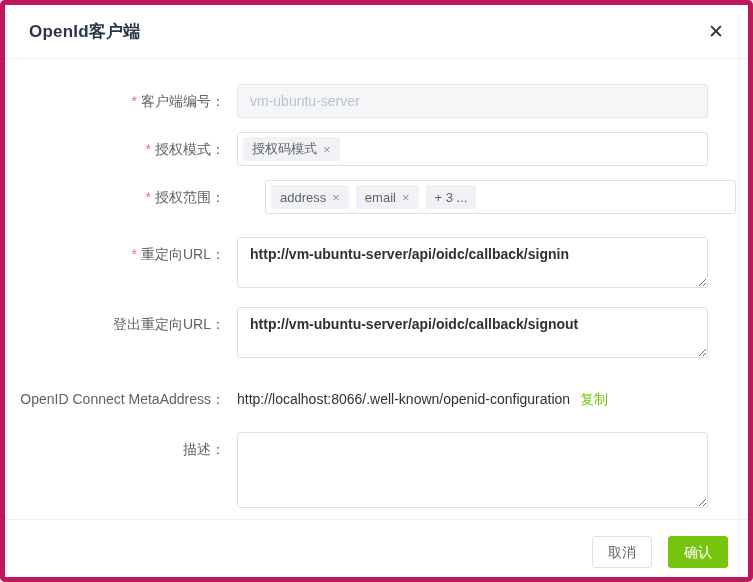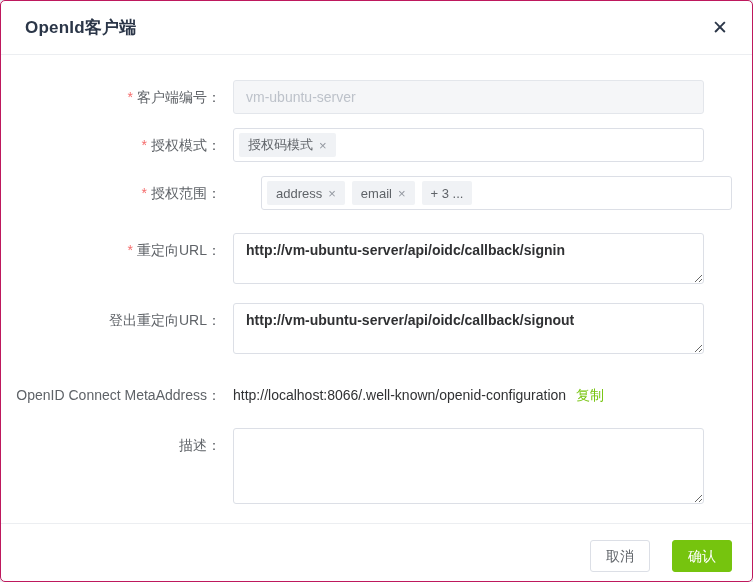--- a/index.html
+++ b/index.html
@@ -7,21 +7,21 @@
     --required-red:#f56c6c;
   }
   *{margin:0;padding:0;box-sizing:border-box;}
   html,body{background:#e9ebee;}
   body{
     font-family:"Liberation Sans","DejaVu Sans",sans-serif;
     display:flex;justify-content:flex-start;align-items:flex-start;
   }
   .dialog{
     width:753px;height:582px;background:#fff;
-    border:1px solid #be185d;border-radius:5px;
+    border:5px solid #be185d;border-radius:5px;
     display:flex;flex-direction:column;overflow:hidden;
   }
   
   .dlg-header{
     height:54px;flex:0 0 54px;display:flex;align-items:center;
     padding:0 20px 0 24px;border-bottom:1px solid #eceef1;
   }
   .dlg-title{flex:1;font-size:17px;font-weight:bold;color:#2b3648;letter-spacing:.2px;}
   .dlg-close{
     background:none;border:none;font-size:19px;line-height:1;color:#2b3648;
@@ -69,21 +69,21 @@
     margin-left:10px;font-size:14px;line-height:20px;
     color:var(--accent-green,#76c40e);text-decoration:none;cursor:pointer;white-space:nowrap;
   }
   
   .mb14{margin-bottom:14px;} .mb17{margin-bottom:23px;gap:28px;}
   .mb15{margin-bottom:15px;} .mb27{margin-bottom:27px;} .mb23{margin-bottom:23px;}
   
   .dlg-footer{
     flex:0 0 58px;border-top:1px solid #eceef1;
     display:flex;justify-content:flex-end;align-items:center;
-    gap:22px;padding:6px 20px 0 20px;
+    gap:16px;padding:6px 20px 0 20px;
   }
   .btn{
     height:32px;min-width:56px;padding:0 15px;border-radius:3px;
     font-size:14px;font-family:inherit;cursor:pointer;line-height:30px;
   }
   .btn-cancel{background:#fff;border:1px solid #dcdfe6;color:#5f6368;}
   .btn-confirm{background:var(--accent-green,#76c40e);border:1px solid var(--accent-green,#76c40e);color:#fff;}
 </style>
 </head>
 <body>

